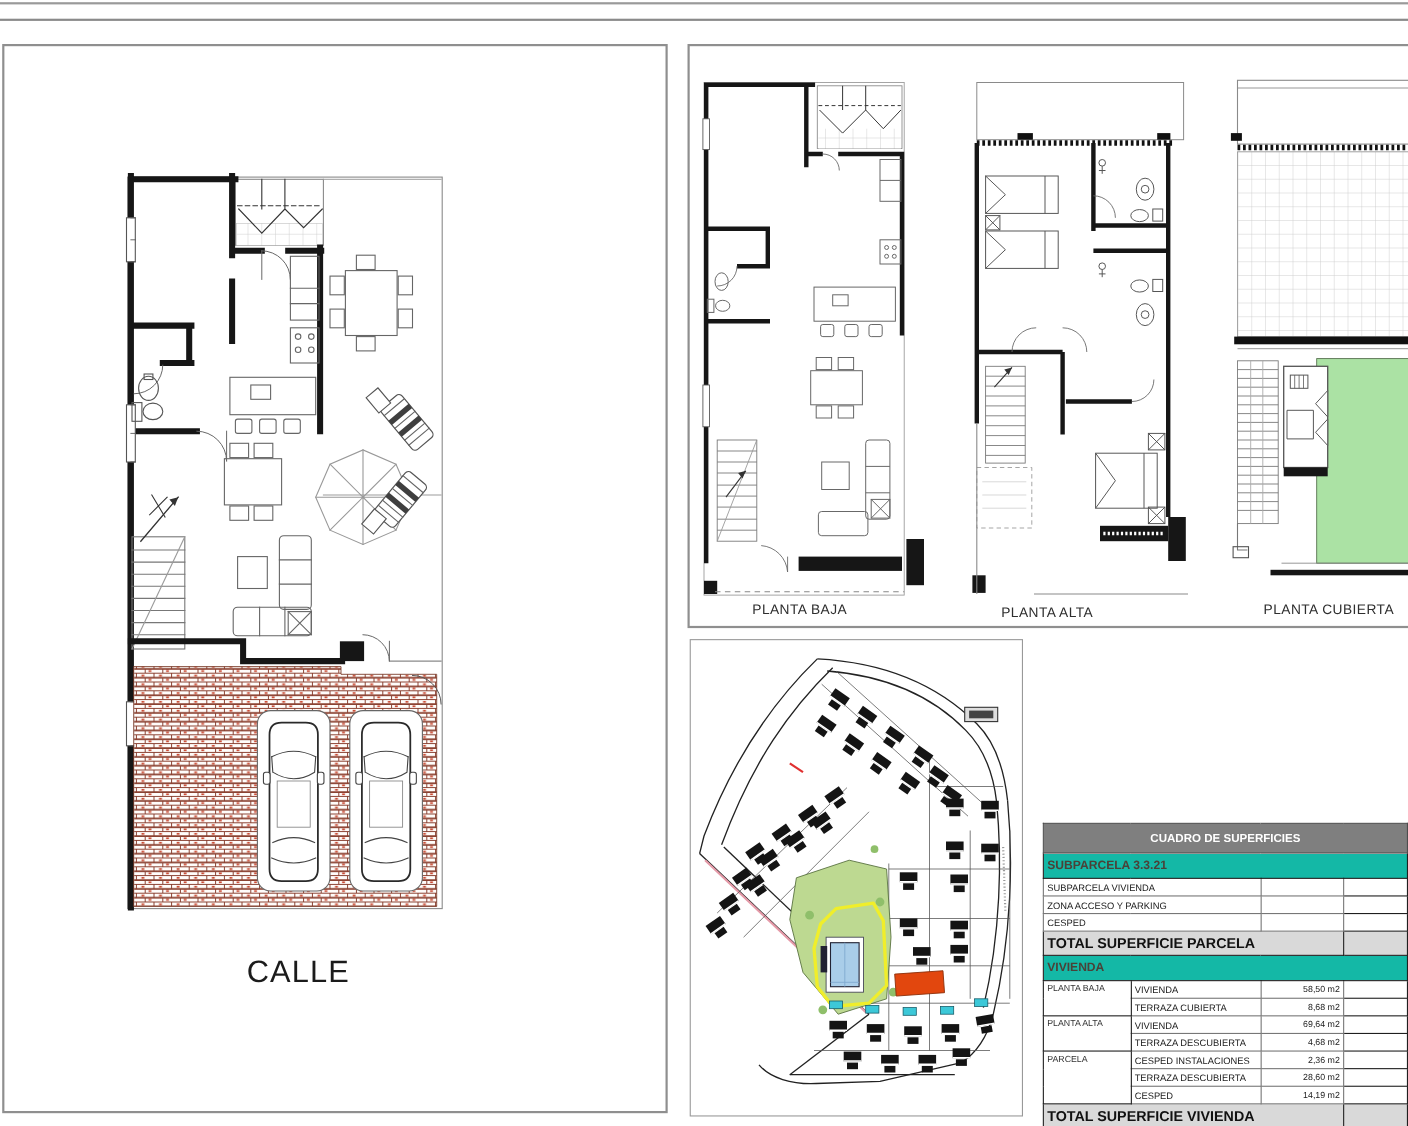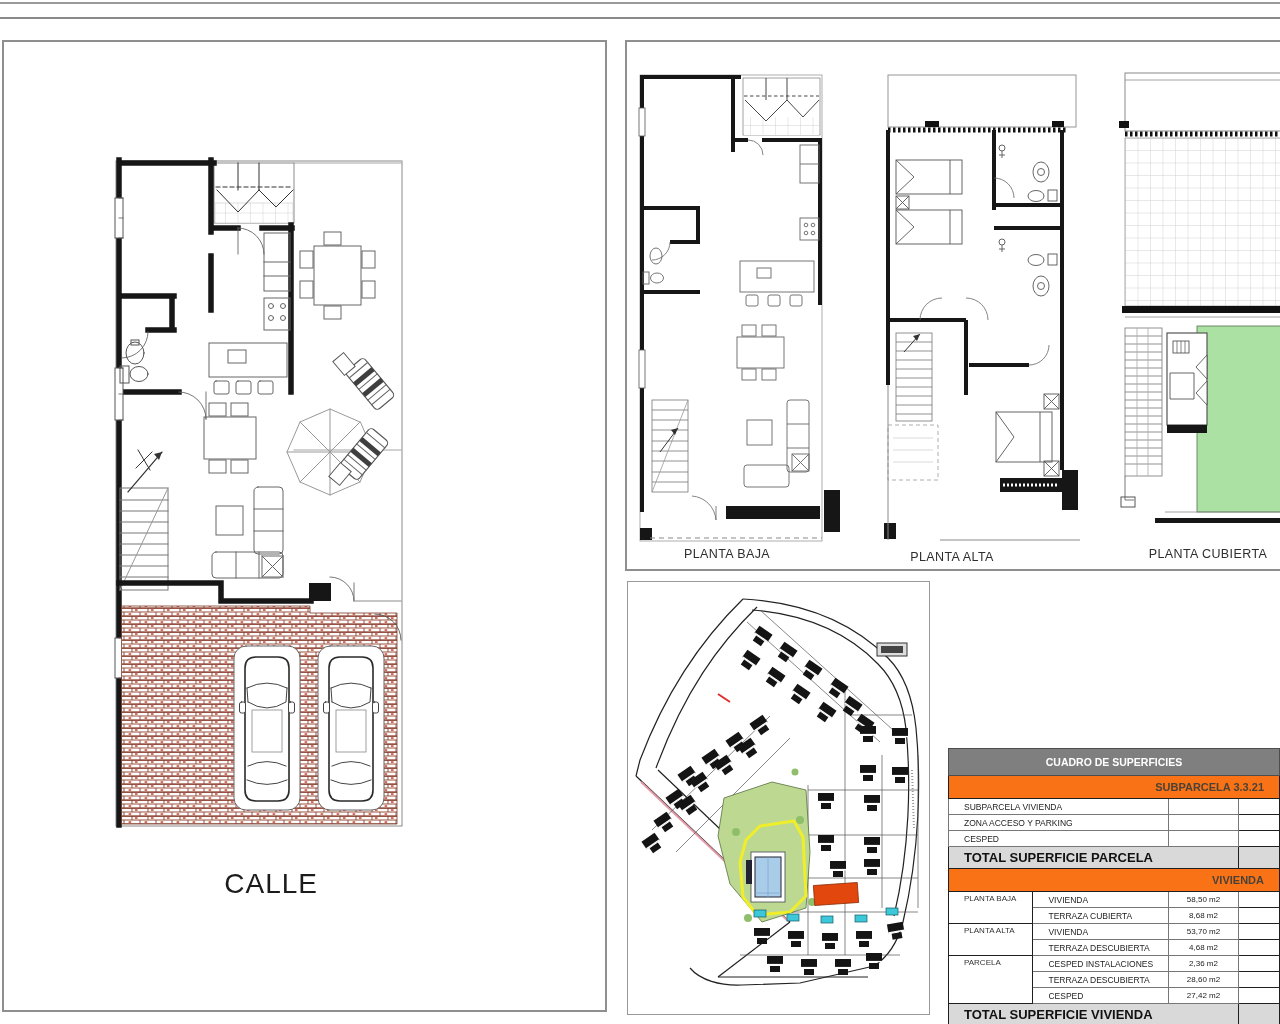--- a/index.html
+++ b/index.html
@@ -16,31 +16,31 @@
   #drawing{left:0;top:0;pointer-events:none;}
   .plan-label{
     font-size:12.5px;color:#2e2e2e;letter-spacing:0.4px;text-align:center;width:180px;
   }
   #calle-label{
     left:138px;top:868px;width:180px;text-align:right;
     font-size:28px;color:#1b1b1b;letter-spacing:1px;
   }
   
   #surf-table{left:948px;top:748px;border-collapse:collapse;table-layout:fixed;background:#fff;}
-  #surf-table td{border:1px solid #777;padding:0 15px;font-size:8.5px;color:#222;
+  #surf-table td{border:1px solid #777;padding:0 3px;font-size:8.5px;color:#222;
     white-space:nowrap;overflow:hidden;}
   #surf-table .b-strong{border:1px solid #1f1f1f;}
   #surf-table tr.hdr td{background:#7f7f7f;color:#fff;font-weight:bold;font-size:10.5px;
     text-align:center;height:26px;border:1px solid #4d4d4d;}
-  #surf-table tr.sect td{background:#f97316;color:#4a4238;font-weight:bold;font-size:11px;
-    height:22px;border:1px solid #1f1f1f;text-align:right;}
+  #surf-table tr.sect td{background:#14b8a6;color:#4a4238;font-weight:bold;font-size:11px;
+    height:22px;border:1px solid #1f1f1f;}
   #surf-table tr.total td{background:#d9d9d9;color:#111;font-weight:bold;font-size:13px;
     height:21px;border:1px solid #1f1f1f;}
   #surf-table tr.r td{height:15px;}
-  #surf-table td.val{text-align:center;font-size:8px;}
+  #surf-table td.val{text-align:right;font-size:8px;}
   #surf-table td.grp{font-size:8px;color:#333;vertical-align:top;padding-top:2px;border:1px solid #1f1f1f;}
 </style>
 </head>
 <body>
 
 <div class="abs topline" style="top:2px;height:2px;"></div>
 <div class="abs topline" style="top:17px;height:2px;background:#8a8a8a;"></div>
 
 <div id="left-panel" class="abs panel"></div>
 <div id="right-top-panel" class="abs panel"></div>
@@ -471,42 +471,42 @@
         <td class="b-strong"></td>
       </tr>
   <tr class="r">
         <td>TERRAZA CUBIERTA</td>
         <td class="val">8,68 m2</td>
         <td class="b-strong"></td>
       </tr>
   <tr class="r">
         <td class="grp" rowspan="2">PLANTA ALTA</td>
         <td>VIVIENDA</td>
-        <td class="val">53,70 m2</td>
+        <td class="val">69,64 m2</td>
         <td class="b-strong"></td>
       </tr>
   <tr class="r">
         <td>TERRAZA DESCUBIERTA</td>
         <td class="val">4,68 m2</td>
         <td class="b-strong"></td>
       </tr>
   <tr class="r">
         <td class="grp" rowspan="3">PARCELA</td>
         <td>CESPED INSTALACIONES</td>
         <td class="val">2,36 m2</td>
         <td class="b-strong"></td>
       </tr>
   <tr class="r">
         <td>TERRAZA DESCUBIERTA</td>
         <td class="val">28,60 m2</td>
         <td class="b-strong"></td>
       </tr>
   <tr class="r">
         <td>CESPED</td>
-        <td class="val">27,42 m2</td>
+        <td class="val">14,19 m2</td>
         <td class="b-strong"></td>
       </tr>
   <tr class="total">
         <td colspan="3">TOTAL SUPERFICIE VIVIENDA</td>
         <td></td>
       </tr>
 </tbody>
   </table>
 
 </body></html>

